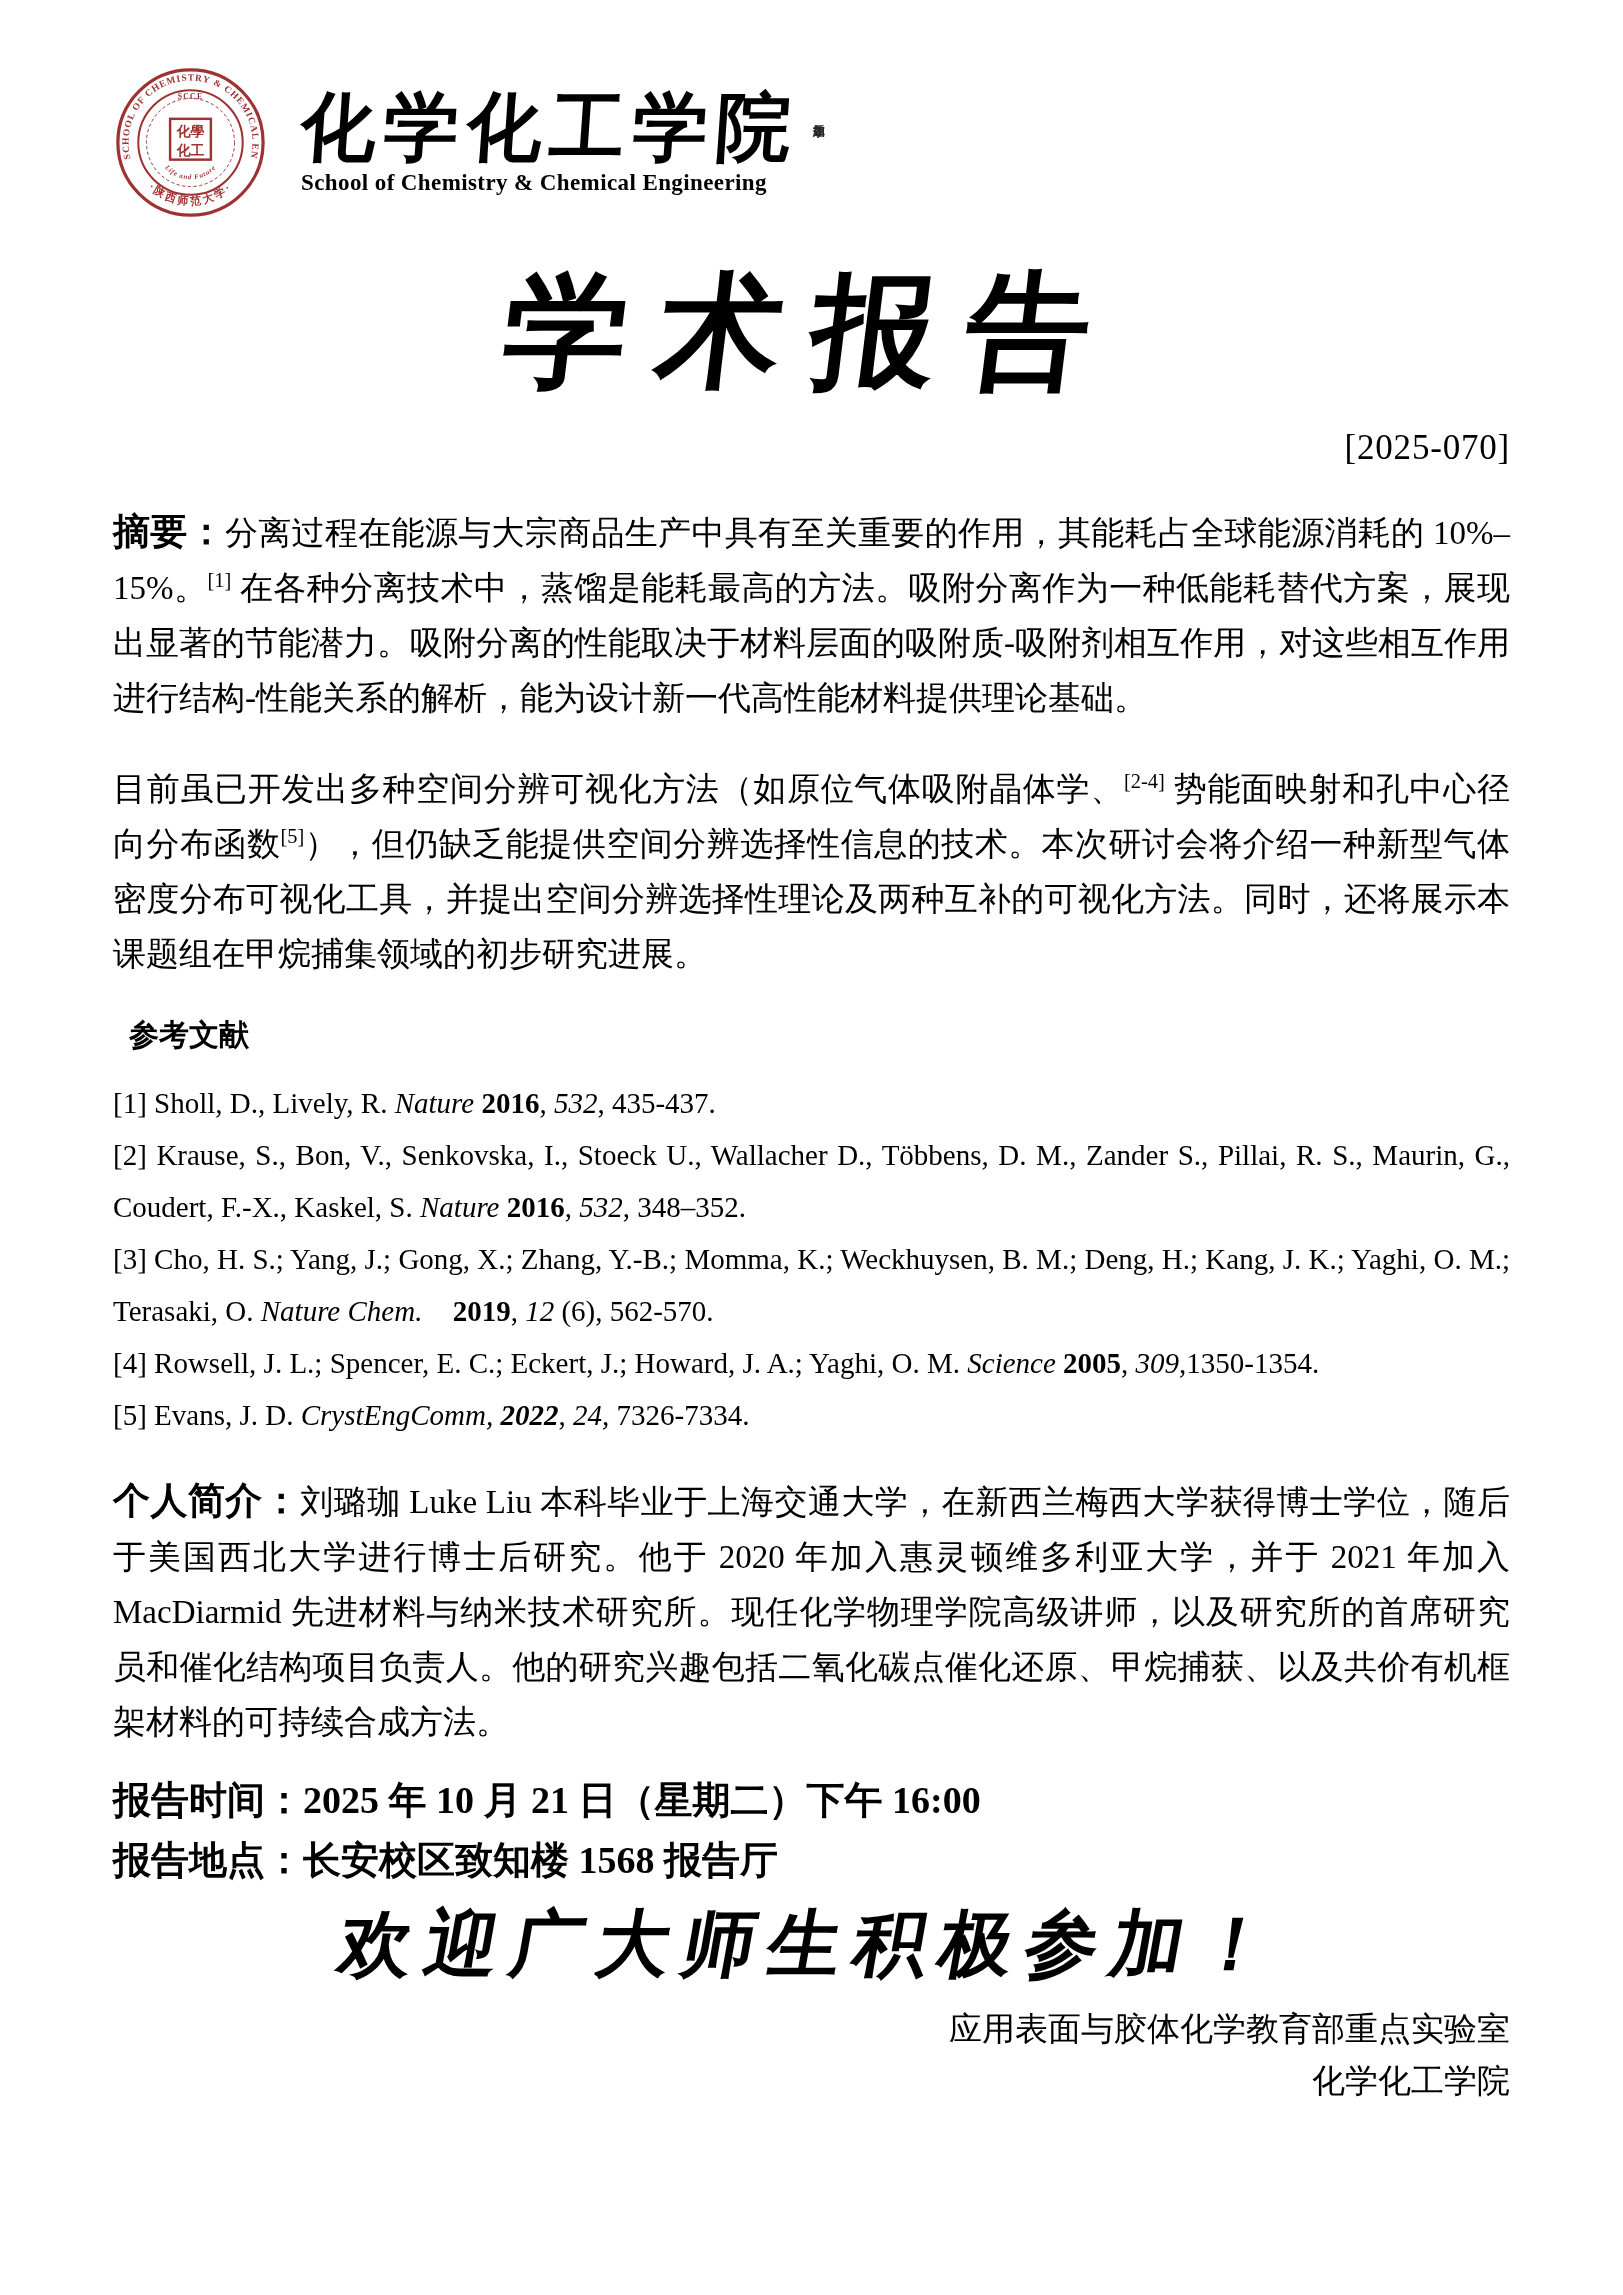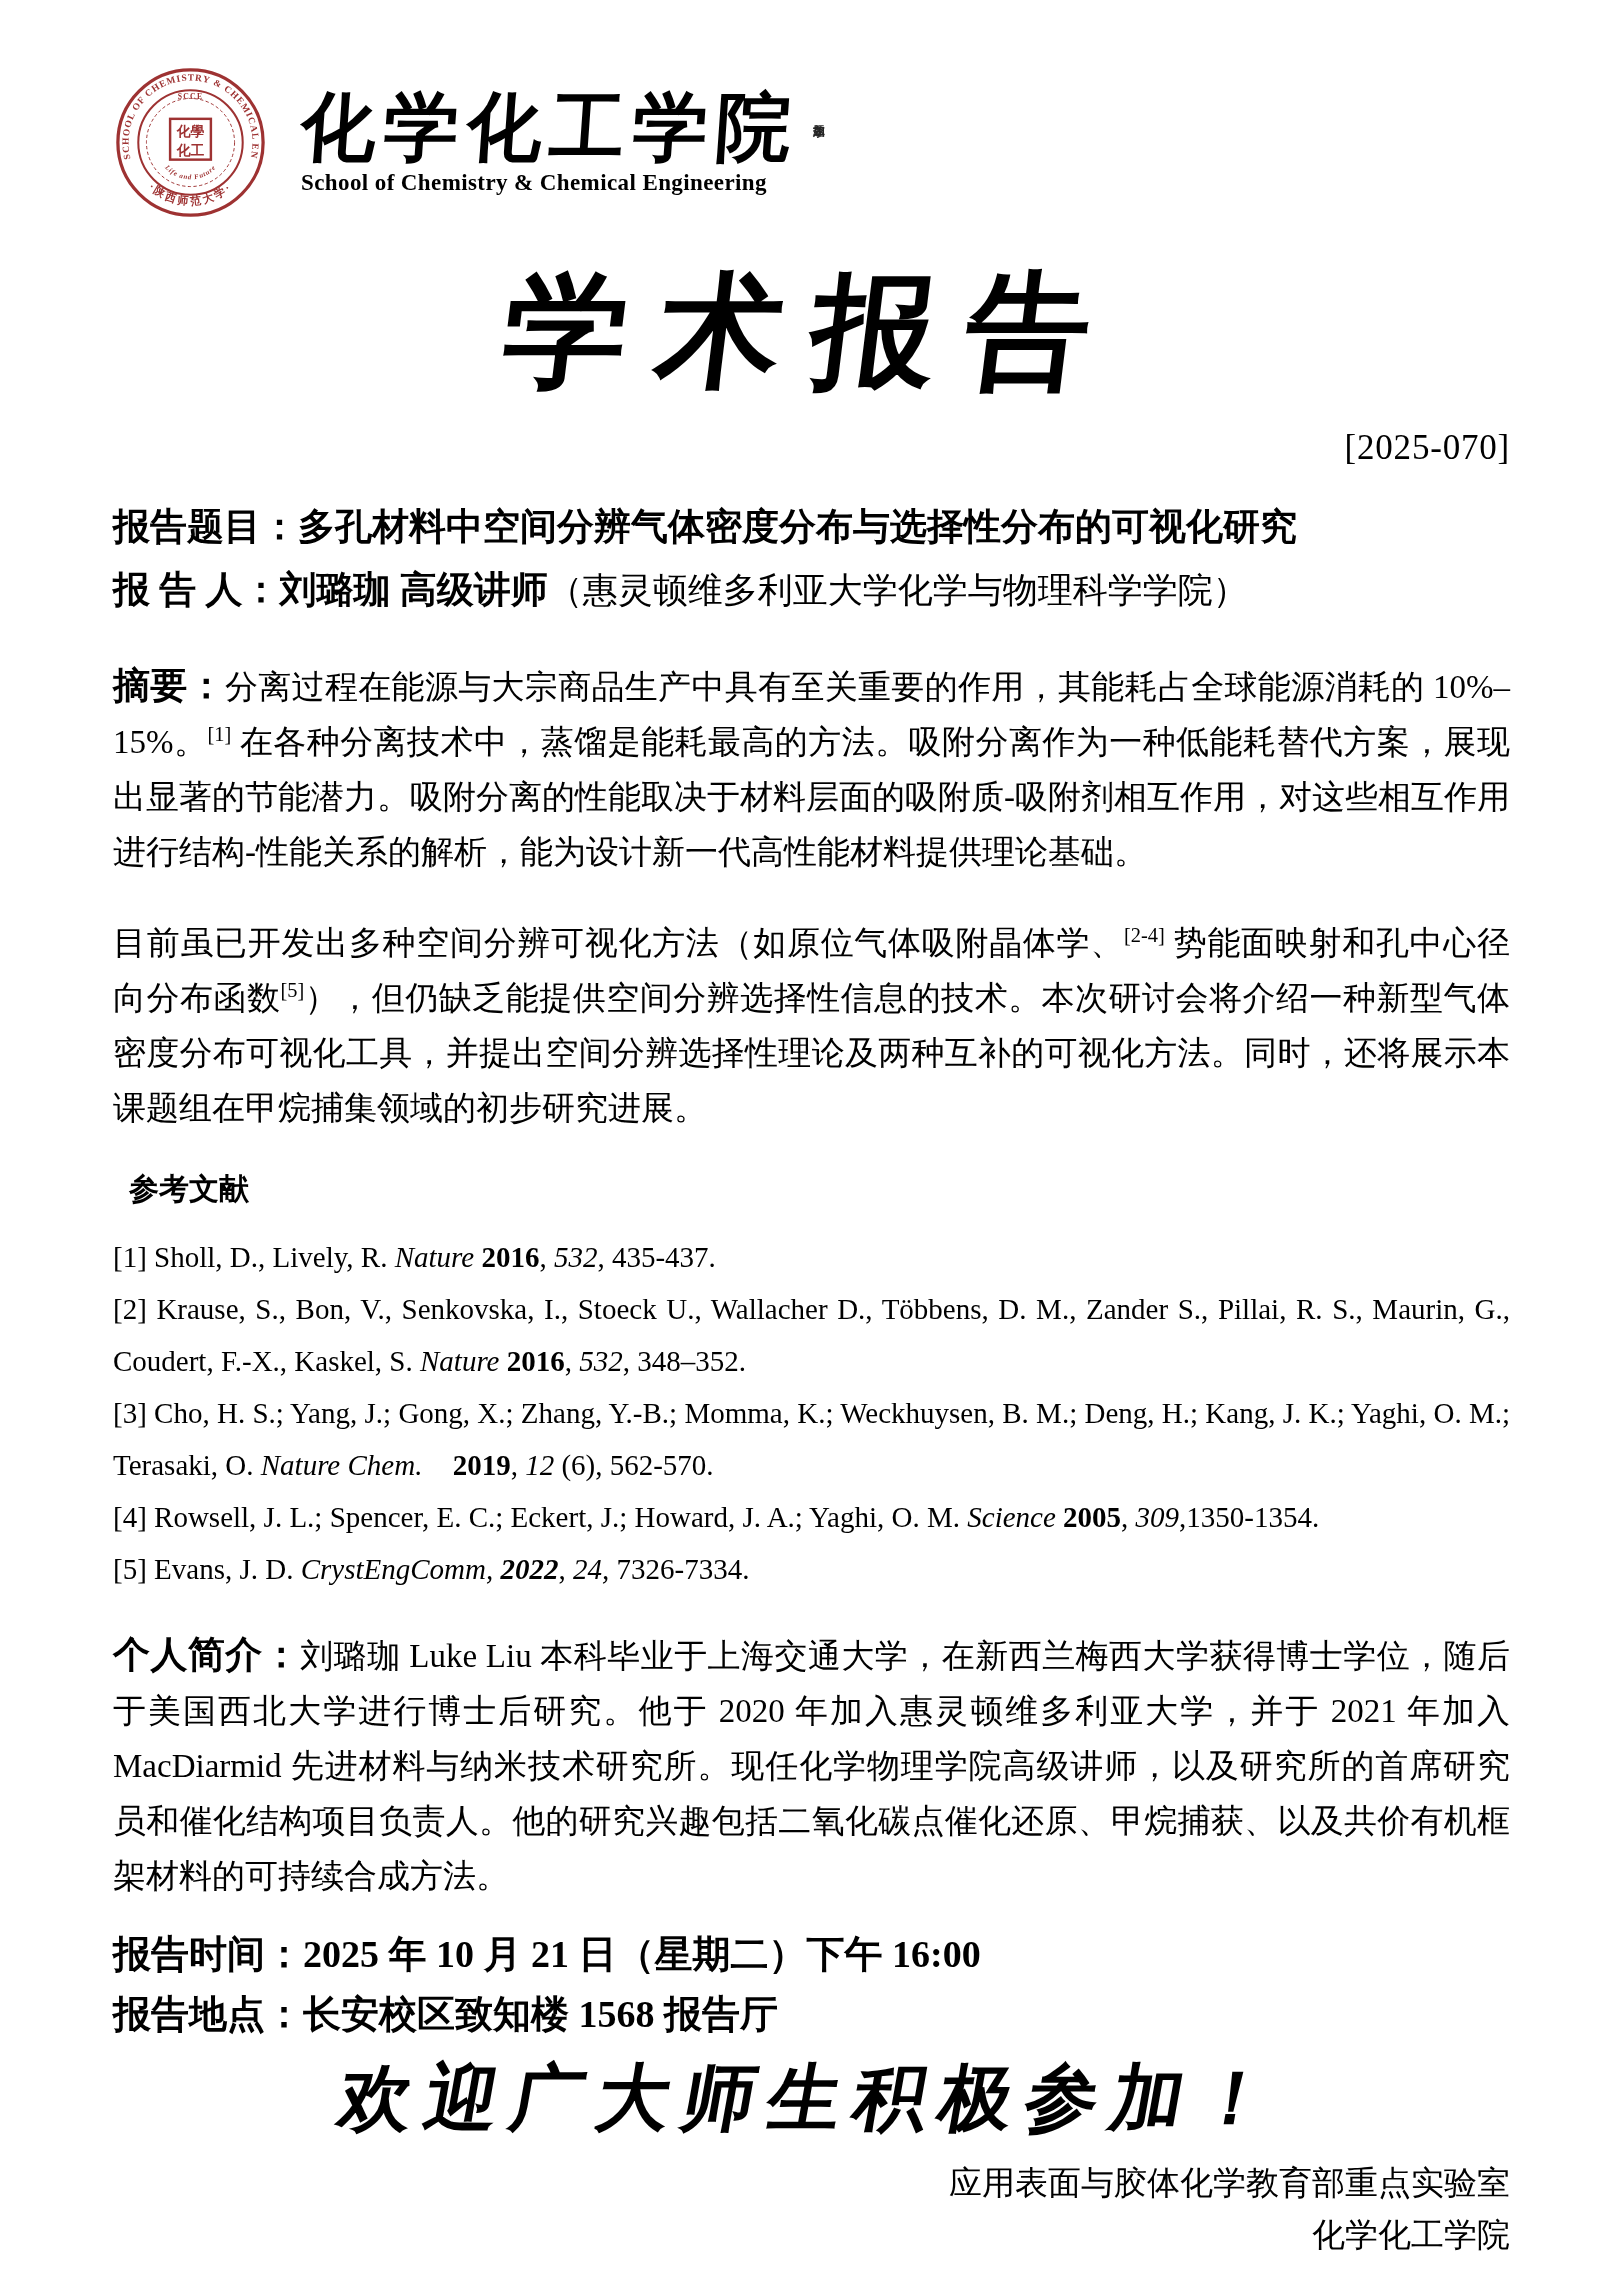--- a/index.html
+++ b/index.html
@@ -85,24 +85,20 @@
       <div class="school-en">School of Chemistry &amp; Chemical Engineering</div>
     </div>
     <div class="signature brush">李如题</div>
   </div>
 
   <div class="main-title">
     <span>学术报告</span>
   </div>
   <div class="code-line">[2025-070]</div>
 
-  <div class="info-block">
-    <div class="info-line"><span>报告题目：</span><span>多孔材料中空间分辨气体密度分布与选择性分布的可视化研究</span></div>
-    <div class="info-line"><span>报 告 人：</span><span>刘璐珈 高级讲师</span><span class="affil">（惠灵顿维多利亚大学化学与物理科学学院）</span></div>
-  </div>
 
   <p class="para mt"><span class="label-lg">摘要：</span><span><span>分离过程在能源与大宗商品生产中具有至关重要的作用，其能耗占全球能源消耗的 10%–15%。</span><sup>[1]</sup><span> 在各种分离技术中，蒸馏是能耗最高的方法。吸附分离作为一种低能耗替代方案，展现出显著的节能潜力。吸附分离的性能取决于材料层面的吸附质-吸附剂相互作用，对这些相互作用进行结构-性能关系的解析，能为设计新一代高性能材料提供理论基础。</span></span></p>
   <p class="para mt"><span><span>目前虽已开发出多种空间分辨可视化方法（如原位气体吸附晶体学、</span><sup>[2-4]</sup><span> 势能面映射和孔中心径向分布函数</span><sup>[5]</sup><span>），但仍缺乏能提供空间分辨选择性信息的技术。本次研讨会将介绍一种新型气体密度分布可视化工具，并提出空间分辨选择性理论及两种互补的可视化方法。同时，还将展示本课题组在甲烷捕集领域的初步研究进展。</span></span></p>
 
   <div class="refs">
     <p class="refs-heading">参考文献</p>
     <p class="ref-item"><span>[1] Sholl, D., Lively, R. </span><span style="font-style: italic;">Nature</span><span> </span><span style="font-weight: bold;">2016</span><span>, </span><span style="font-style: italic;">532</span><span>, 435-437.</span></p>
     <p class="ref-item"><span>[2] Krause, S., Bon, V., Senkovska, I., Stoeck U., Wallacher D., Többens, D. M., Zander S., Pillai, R. S., Maurin, G., Coudert, F.-X., Kaskel, S. </span><span style="font-style: italic;">Nature</span><span> </span><span style="font-weight: bold;">2016</span><span>, </span><span style="font-style: italic;">532</span><span>, 348–352.</span></p>
     <p class="ref-item"><span>[3] Cho, H. S.; Yang, J.; Gong, X.; Zhang, Y.-B.; Momma, K.; Weckhuysen, B. M.; Deng, H.; Kang, J. K.; Yaghi, O. M.; Terasaki, O. </span><span style="font-style: italic;">Nature Chem.</span><span> </span><span style="font-weight: bold; margin-left: 23px;">2019</span><span>, </span><span style="font-style: italic;">12</span><span> (6), 562-570.</span></p>
     <p class="ref-item"><span>[4] Rowsell, J. L.; Spencer, E. C.; Eckert, J.; Howard, J. A.; Yaghi, O. M. </span><span style="font-style: italic;">Science</span><span> </span><span style="font-weight: bold;">2005</span><span>, </span><span style="font-style: italic;">309</span><span>,1350-1354.</span></p>

